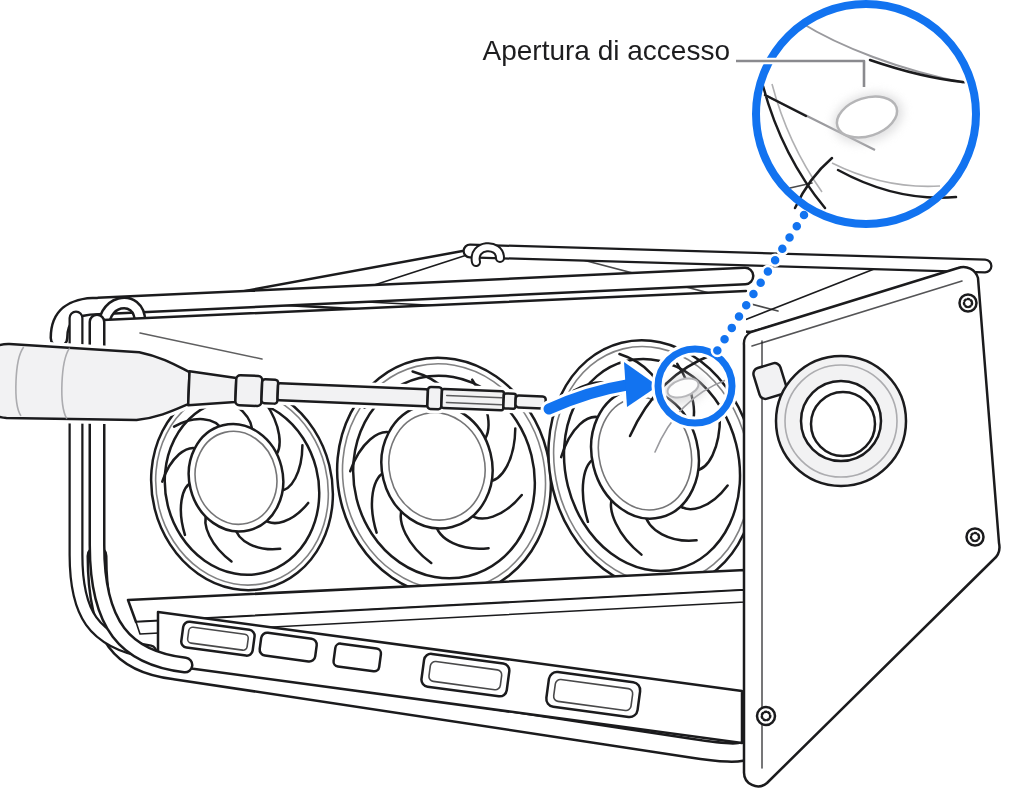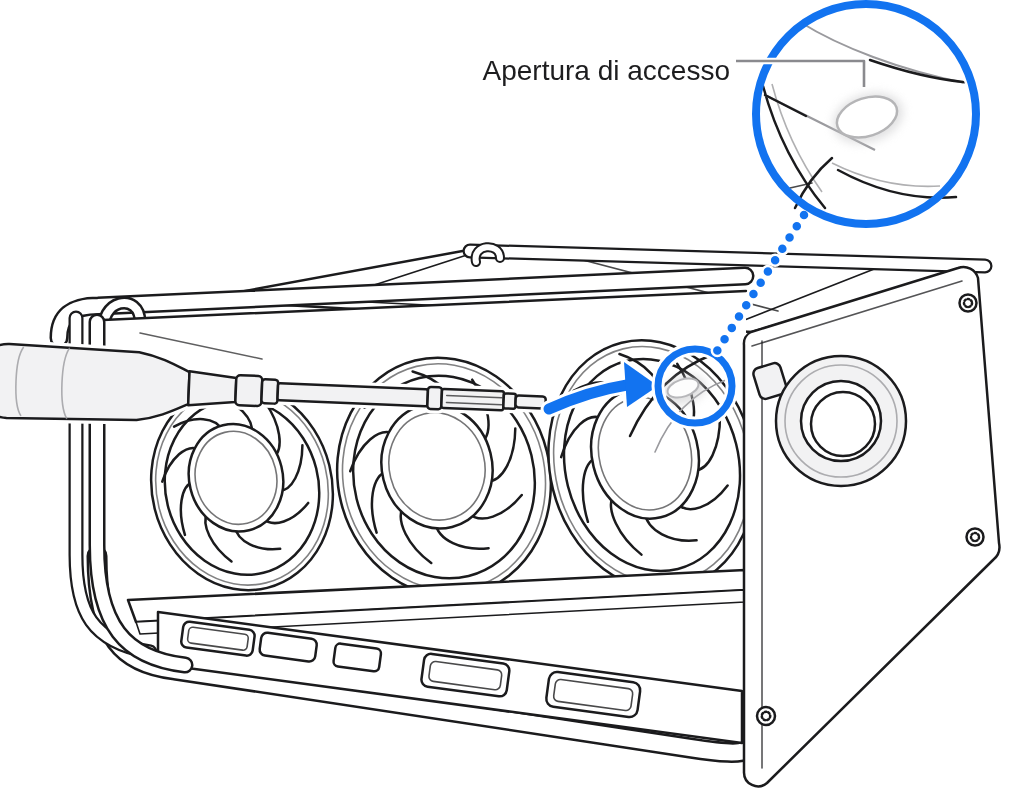--- a/index.html
+++ b/index.html
@@ -6,21 +6,21 @@
     --accent:#1273F0;
     --line:#1b1b1d;
     --leader-line:#8a8a8e;
     --light-fill:#f2f2f3;
   }
   html,body{margin:0;padding:0;background:#fff;}
   .stage{position:relative;width:1016px;height:801px;background:#fff;overflow:hidden;
          font-family:"Liberation Sans", sans-serif;}
   .stage svg{position:absolute;left:0;top:0;}
   .callout-label{
-    position:absolute;left:462px;top:56px;width:268px;text-align:right;
+    position:absolute;left:462px;top:36px;width:268px;text-align:right;
     font-size:28px;line-height:30px;color:#1d1d1f;white-space:nowrap;
     font-family:"Liberation Sans", sans-serif;
   }
   
   .ln{stroke:var(--line);fill:none;stroke-width:2.5;stroke-linecap:round;stroke-linejoin:round;}
   .thin{stroke-width:1.6;}
   .gray{stroke:#9a9a9e;}
   .fillw{fill:#fff;}
   .filllight{fill:var(--light-fill);}
   .vns{vector-effect:non-scaling-stroke;}

